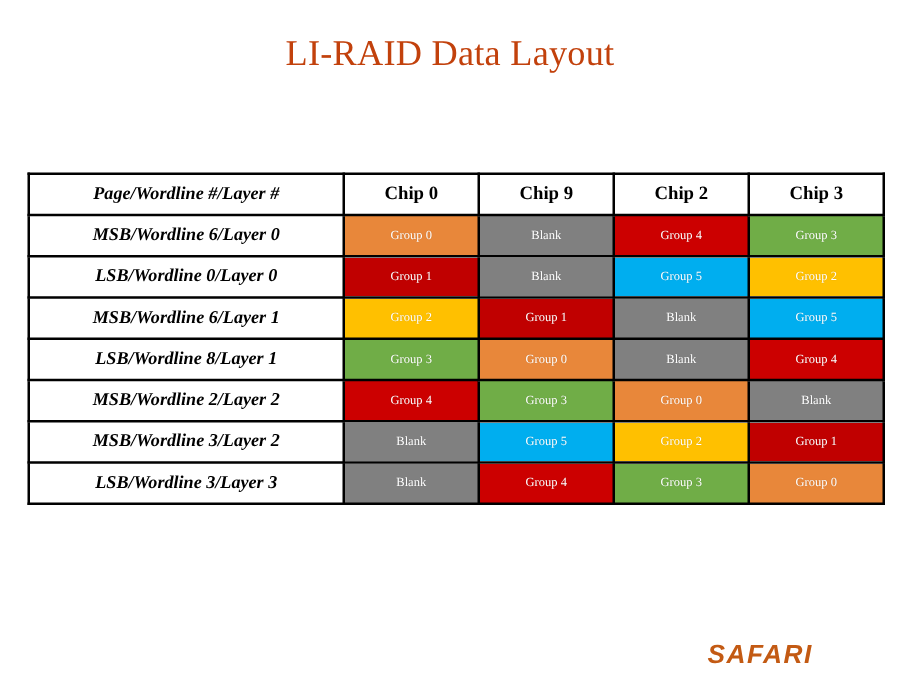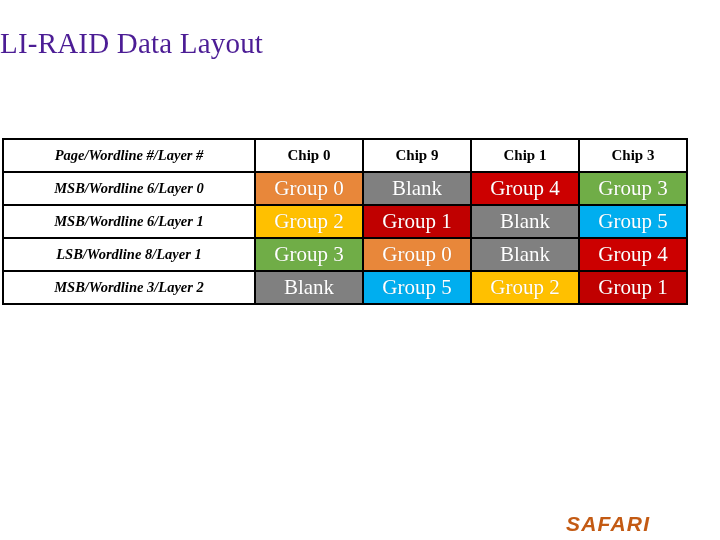--- a/index.html
+++ b/index.html
@@ -14,32 +14,33 @@
     overflow: hidden;
     position: relative;
   }
 
   
   .slide-title {
     position: absolute;
     top: 26px;
     left: 0;
     width: 720px;
+    text-align: center;
     font-family: "Liberation Serif", serif;
     font-size: 29px;
     font-weight: normal;
-    color: #4c1d95;
+    color: #c2410c;
     letter-spacing: 0.2px;
     line-height: 1.2;
   }
 
   
   .layout-table-wrap {
     position: absolute;
-    left: 2px;
+    left: 22px;
     top: 138px;
     width: 684px;
   }
   table.layout-table {
     border-collapse: collapse;
     width: 684px;
     table-layout: fixed;
   }
   table.layout-table td,
   table.layout-table th {
@@ -66,21 +67,21 @@
     text-align: center;
   }
   th.chip-head {
     font-weight: bold;
     font-style: normal;
     font-size: 15px;
     color: #000000;
     background: #ffffff;
   }
   td.cell {
-    font-size: 21px;
+    font-size: 10px;
     color: #ffffff;
     font-weight: normal;
     font-style: normal;
     text-shadow: 0 0 1px rgba(0,0,0,0.18);
   }
 
   
   .g-group0 { background: #E8873A; }
   .g-group1 { background: #C00000; }
   .g-group2 { background: #FFC000; }
@@ -114,50 +115,71 @@
       <col class="c-chip">
       <col class="c-chip">
       <col class="c-chip">
       <col class="c-chip">
     </colgroup>
     <thead>
       <tr>
         <th class="row-head-label">Page/Wordline #/Layer #</th>
         <th class="chip-head">Chip 0</th>
         <th class="chip-head">Chip 9</th>
-        <th class="chip-head">Chip 1</th>
+        <th class="chip-head">Chip 2</th>
         <th class="chip-head">Chip 3</th>
       </tr>
     </thead>
     <tbody id="table-body">
         <tr>
           <td class="row-label">MSB/Wordline 6/Layer 0</td>
           <td class="cell g-group0" style="background: rgb(232, 135, 58);">Group 0</td>
           <td class="cell g-blank" style="background: rgb(128, 128, 128);">Blank</td>
           <td class="cell g-group4" style="background: rgb(204, 0, 0);">Group 4</td>
           <td class="cell g-group3" style="background: rgb(112, 173, 71);">Group 3</td>
+        </tr>
+        <tr>
+          <td class="row-label">LSB/Wordline 0/Layer 0</td>
+          <td class="cell g-group1" style="background: rgb(192, 0, 0);">Group 1</td>
+          <td class="cell g-blank" style="background: rgb(128, 128, 128);">Blank</td>
+          <td class="cell g-group5" style="background: rgb(0, 174, 239);">Group 5</td>
+          <td class="cell g-group2" style="background: rgb(255, 192, 0);">Group 2</td>
         </tr>
         <tr>
           <td class="row-label">MSB/Wordline 6/Layer 1</td>
           <td class="cell g-group2" style="background: rgb(255, 192, 0);">Group 2</td>
           <td class="cell g-group1" style="background: rgb(192, 0, 0);">Group 1</td>
           <td class="cell g-blank" style="background: rgb(128, 128, 128);">Blank</td>
           <td class="cell g-group5" style="background: rgb(0, 174, 239);">Group 5</td>
         </tr>
         <tr>
           <td class="row-label">LSB/Wordline 8/Layer 1</td>
           <td class="cell g-group3" style="background: rgb(112, 173, 71);">Group 3</td>
           <td class="cell g-group0" style="background: rgb(232, 135, 58);">Group 0</td>
           <td class="cell g-blank" style="background: rgb(128, 128, 128);">Blank</td>
           <td class="cell g-group4" style="background: rgb(204, 0, 0);">Group 4</td>
         </tr>
         <tr>
+          <td class="row-label">MSB/Wordline 2/Layer 2</td>
+          <td class="cell g-group4" style="background: rgb(204, 0, 0);">Group 4</td>
+          <td class="cell g-group3" style="background: rgb(112, 173, 71);">Group 3</td>
+          <td class="cell g-group0" style="background: rgb(232, 135, 58);">Group 0</td>
+          <td class="cell g-blank" style="background: rgb(128, 128, 128);">Blank</td>
+        </tr>
+        <tr>
           <td class="row-label">MSB/Wordline 3/Layer 2</td>
           <td class="cell g-blank" style="background: rgb(128, 128, 128);">Blank</td>
           <td class="cell g-group5" style="background: rgb(0, 174, 239);">Group 5</td>
           <td class="cell g-group2" style="background: rgb(255, 192, 0);">Group 2</td>
           <td class="cell g-group1" style="background: rgb(192, 0, 0);">Group 1</td>
+        </tr>
+        <tr>
+          <td class="row-label">LSB/Wordline 3/Layer 3</td>
+          <td class="cell g-blank" style="background: rgb(128, 128, 128);">Blank</td>
+          <td class="cell g-group4" style="background: rgb(204, 0, 0);">Group 4</td>
+          <td class="cell g-group3" style="background: rgb(112, 173, 71);">Group 3</td>
+          <td class="cell g-group0" style="background: rgb(232, 135, 58);">Group 0</td>
         </tr>
       </tbody>
   </table>
 </div>
 
 <div class="safari-logo">SAFARI</div>
 
 </body></html>

